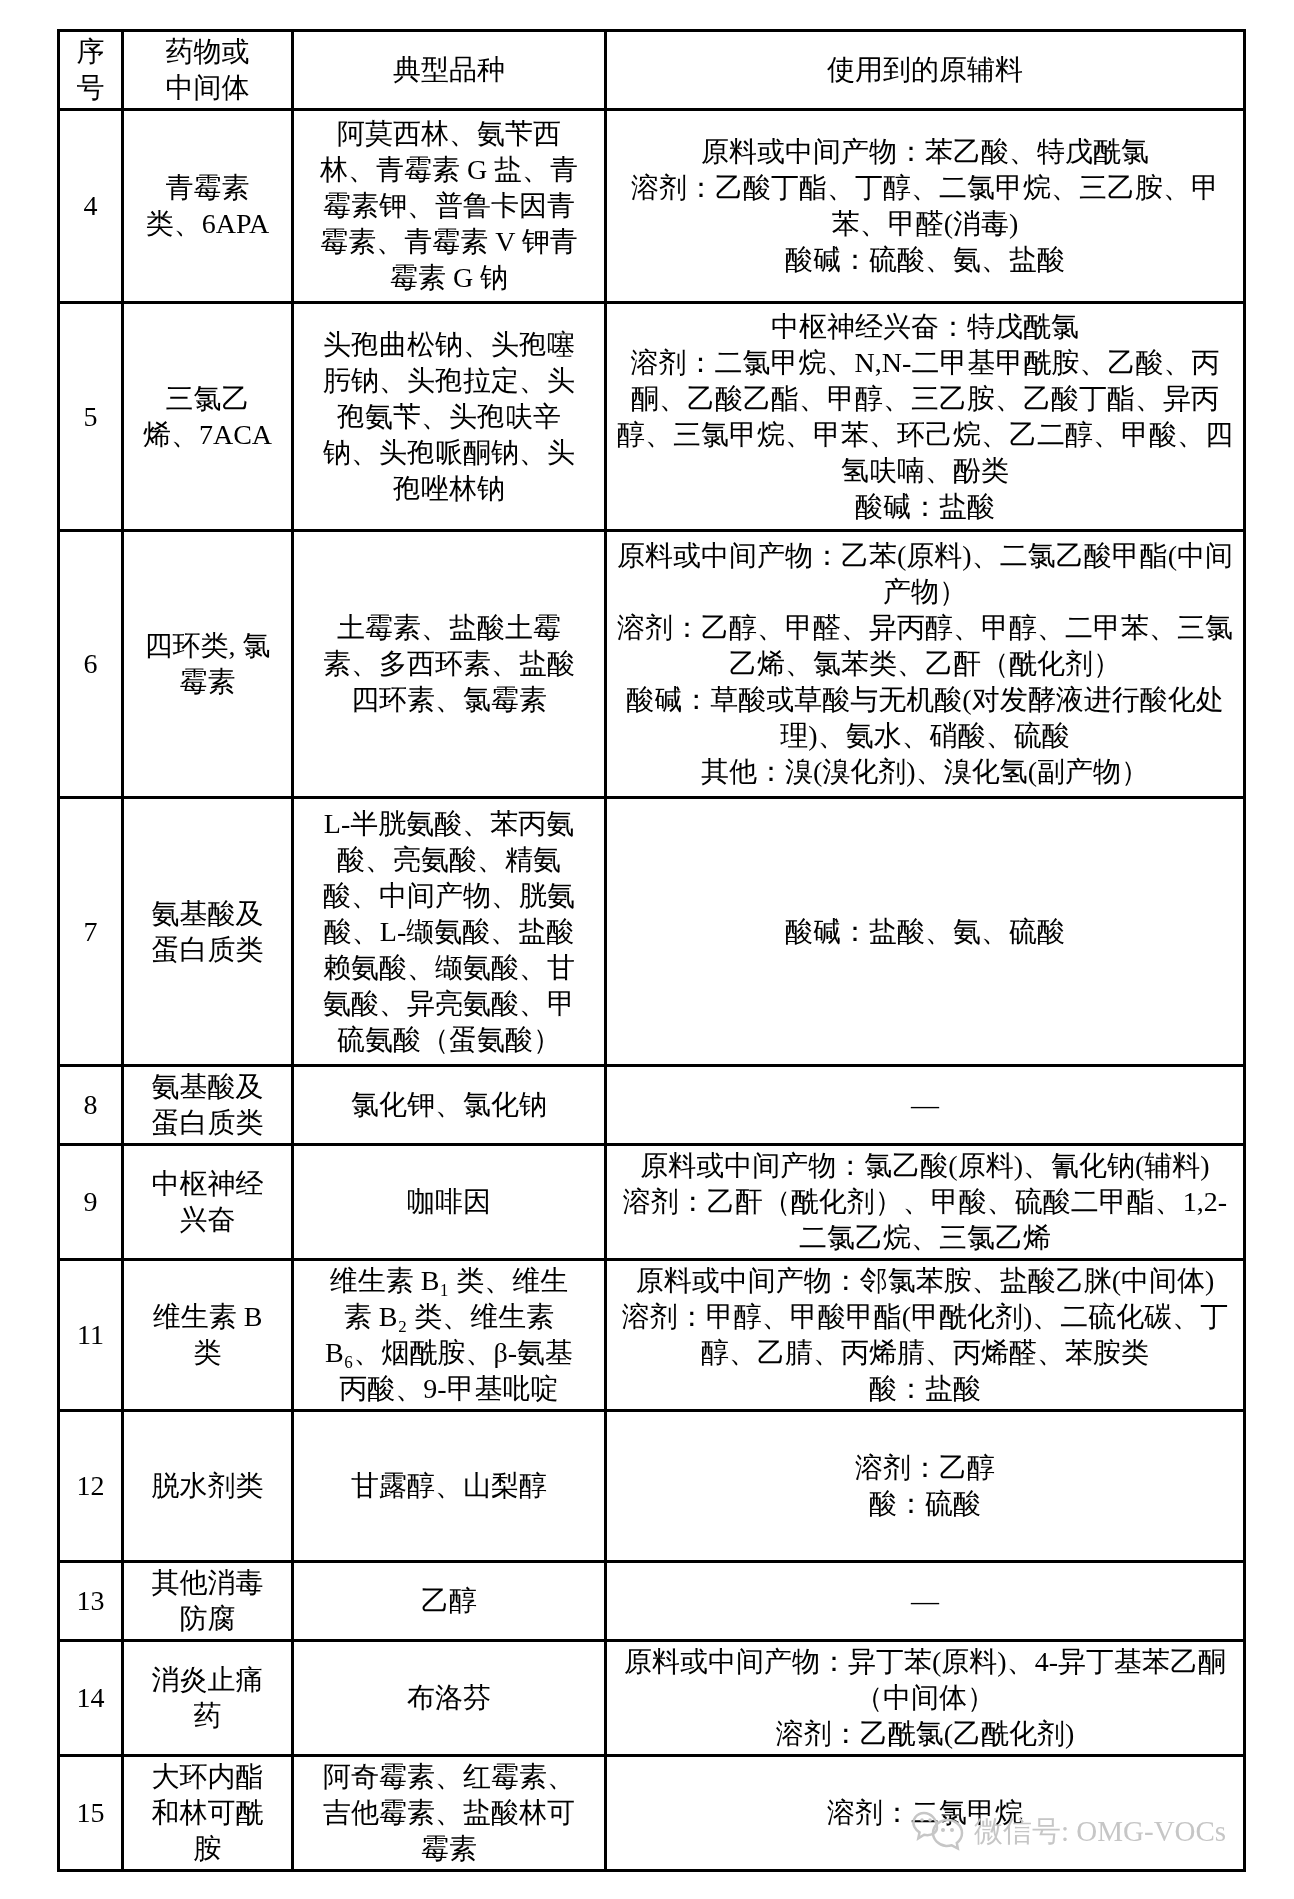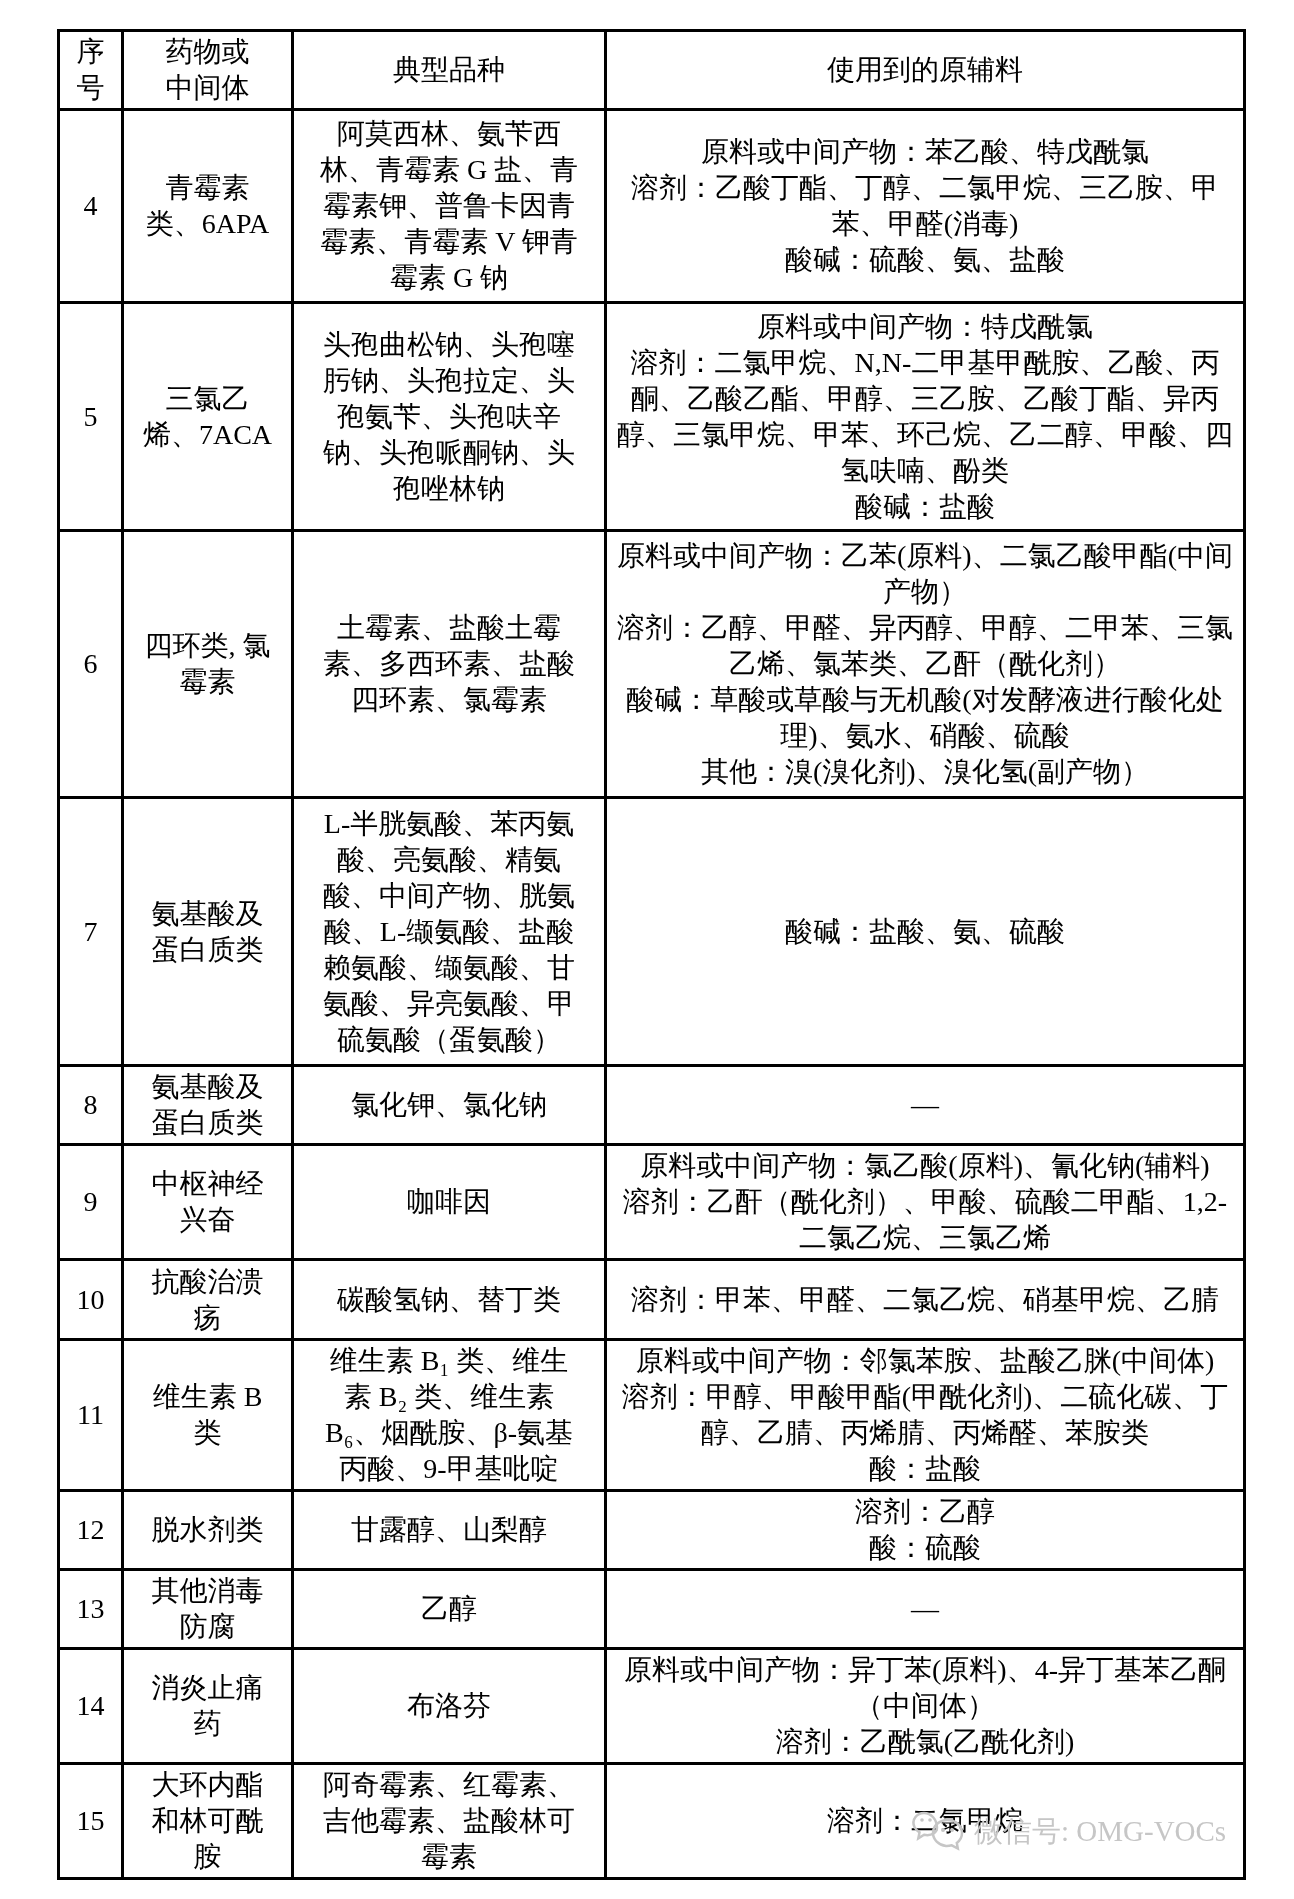--- a/index.html
+++ b/index.html
@@ -75,21 +75,21 @@
             <div>原料或中间产物：苯乙酸、特戊酰氯</div>
             <div>溶剂：乙酸丁酯、丁醇、二氯甲烷、三乙胺、甲苯、甲醛(消毒)</div>
             <div>酸碱：硫酸、氨、盐酸</div>
           </td>
         </tr>
         <tr>
           <td class="td-no">5</td>
           <td class="td-cat">三氯乙烯、7ACA</td>
           <td class="td-species">头孢曲松钠、头孢噻肟钠、头孢拉定、头孢氨苄、头孢呋辛钠、头孢哌酮钠、头孢唑林钠</td>
           <td class="td-mat">
-            <div>原料或中间产物：特戊酰氯</div>
+            <div>中枢神经兴奋：特戊酰氯</div>
             <div>溶剂：二氯甲烷、N,N-二甲基甲酰胺、乙酸、丙酮、乙酸乙酯、甲醇、三乙胺、乙酸丁酯、异丙醇、三氯甲烷、甲苯、环己烷、乙二醇、甲酸、四氢呋喃、酚类</div>
             <div>酸碱：盐酸</div>
           </td>
         </tr>
         <tr>
           <td class="td-no">6</td>
           <td class="td-cat">四环类, 氯霉素</td>
           <td class="td-species">土霉素、盐酸土霉素、多西环素、盐酸四环素、氯霉素</td>
           <td class="td-mat">
             <div>原料或中间产物：乙苯(原料)、二氯乙酸甲酯(中间产物）</div>
@@ -114,28 +114,20 @@
             <div>—</div>
           </td>
         </tr>
         <tr>
           <td class="td-no">9</td>
           <td class="td-cat">中枢神经兴奋</td>
           <td class="td-species">咖啡因</td>
           <td class="td-mat">
             <div>原料或中间产物：氯乙酸(原料)、氰化钠(辅料)</div>
             <div>溶剂：乙酐（酰化剂）、甲酸、硫酸二甲酯、1,2-二氯乙烷、三氯乙烯</div>
-          </td>
-        </tr>
-        <tr>
-          <td class="td-no">10</td>
-          <td class="td-cat">抗酸治溃疡</td>
-          <td class="td-species">碳酸氢钠、替丁类</td>
-          <td class="td-mat">
-            <div>溶剂：甲苯、甲醛、二氯乙烷、硝基甲烷、乙腈</div>
           </td>
         </tr>
         <tr>
           <td class="td-no">11</td>
           <td class="td-cat">维生素 B 类</td>
           <td class="td-species">维生素 B₁ 类、维生素 B₂ 类、维生素 B₆、烟酰胺、β-氨基丙酸、9-甲基吡啶</td>
           <td class="td-mat">
             <div>原料或中间产物：邻氯苯胺、盐酸乙脒(中间体)</div>
             <div>溶剂：甲醇、甲酸甲酯(甲酰化剂)、二硫化碳、丁醇、乙腈、丙烯腈、丙烯醛、苯胺类</div>
             <div>酸：盐酸</div>

